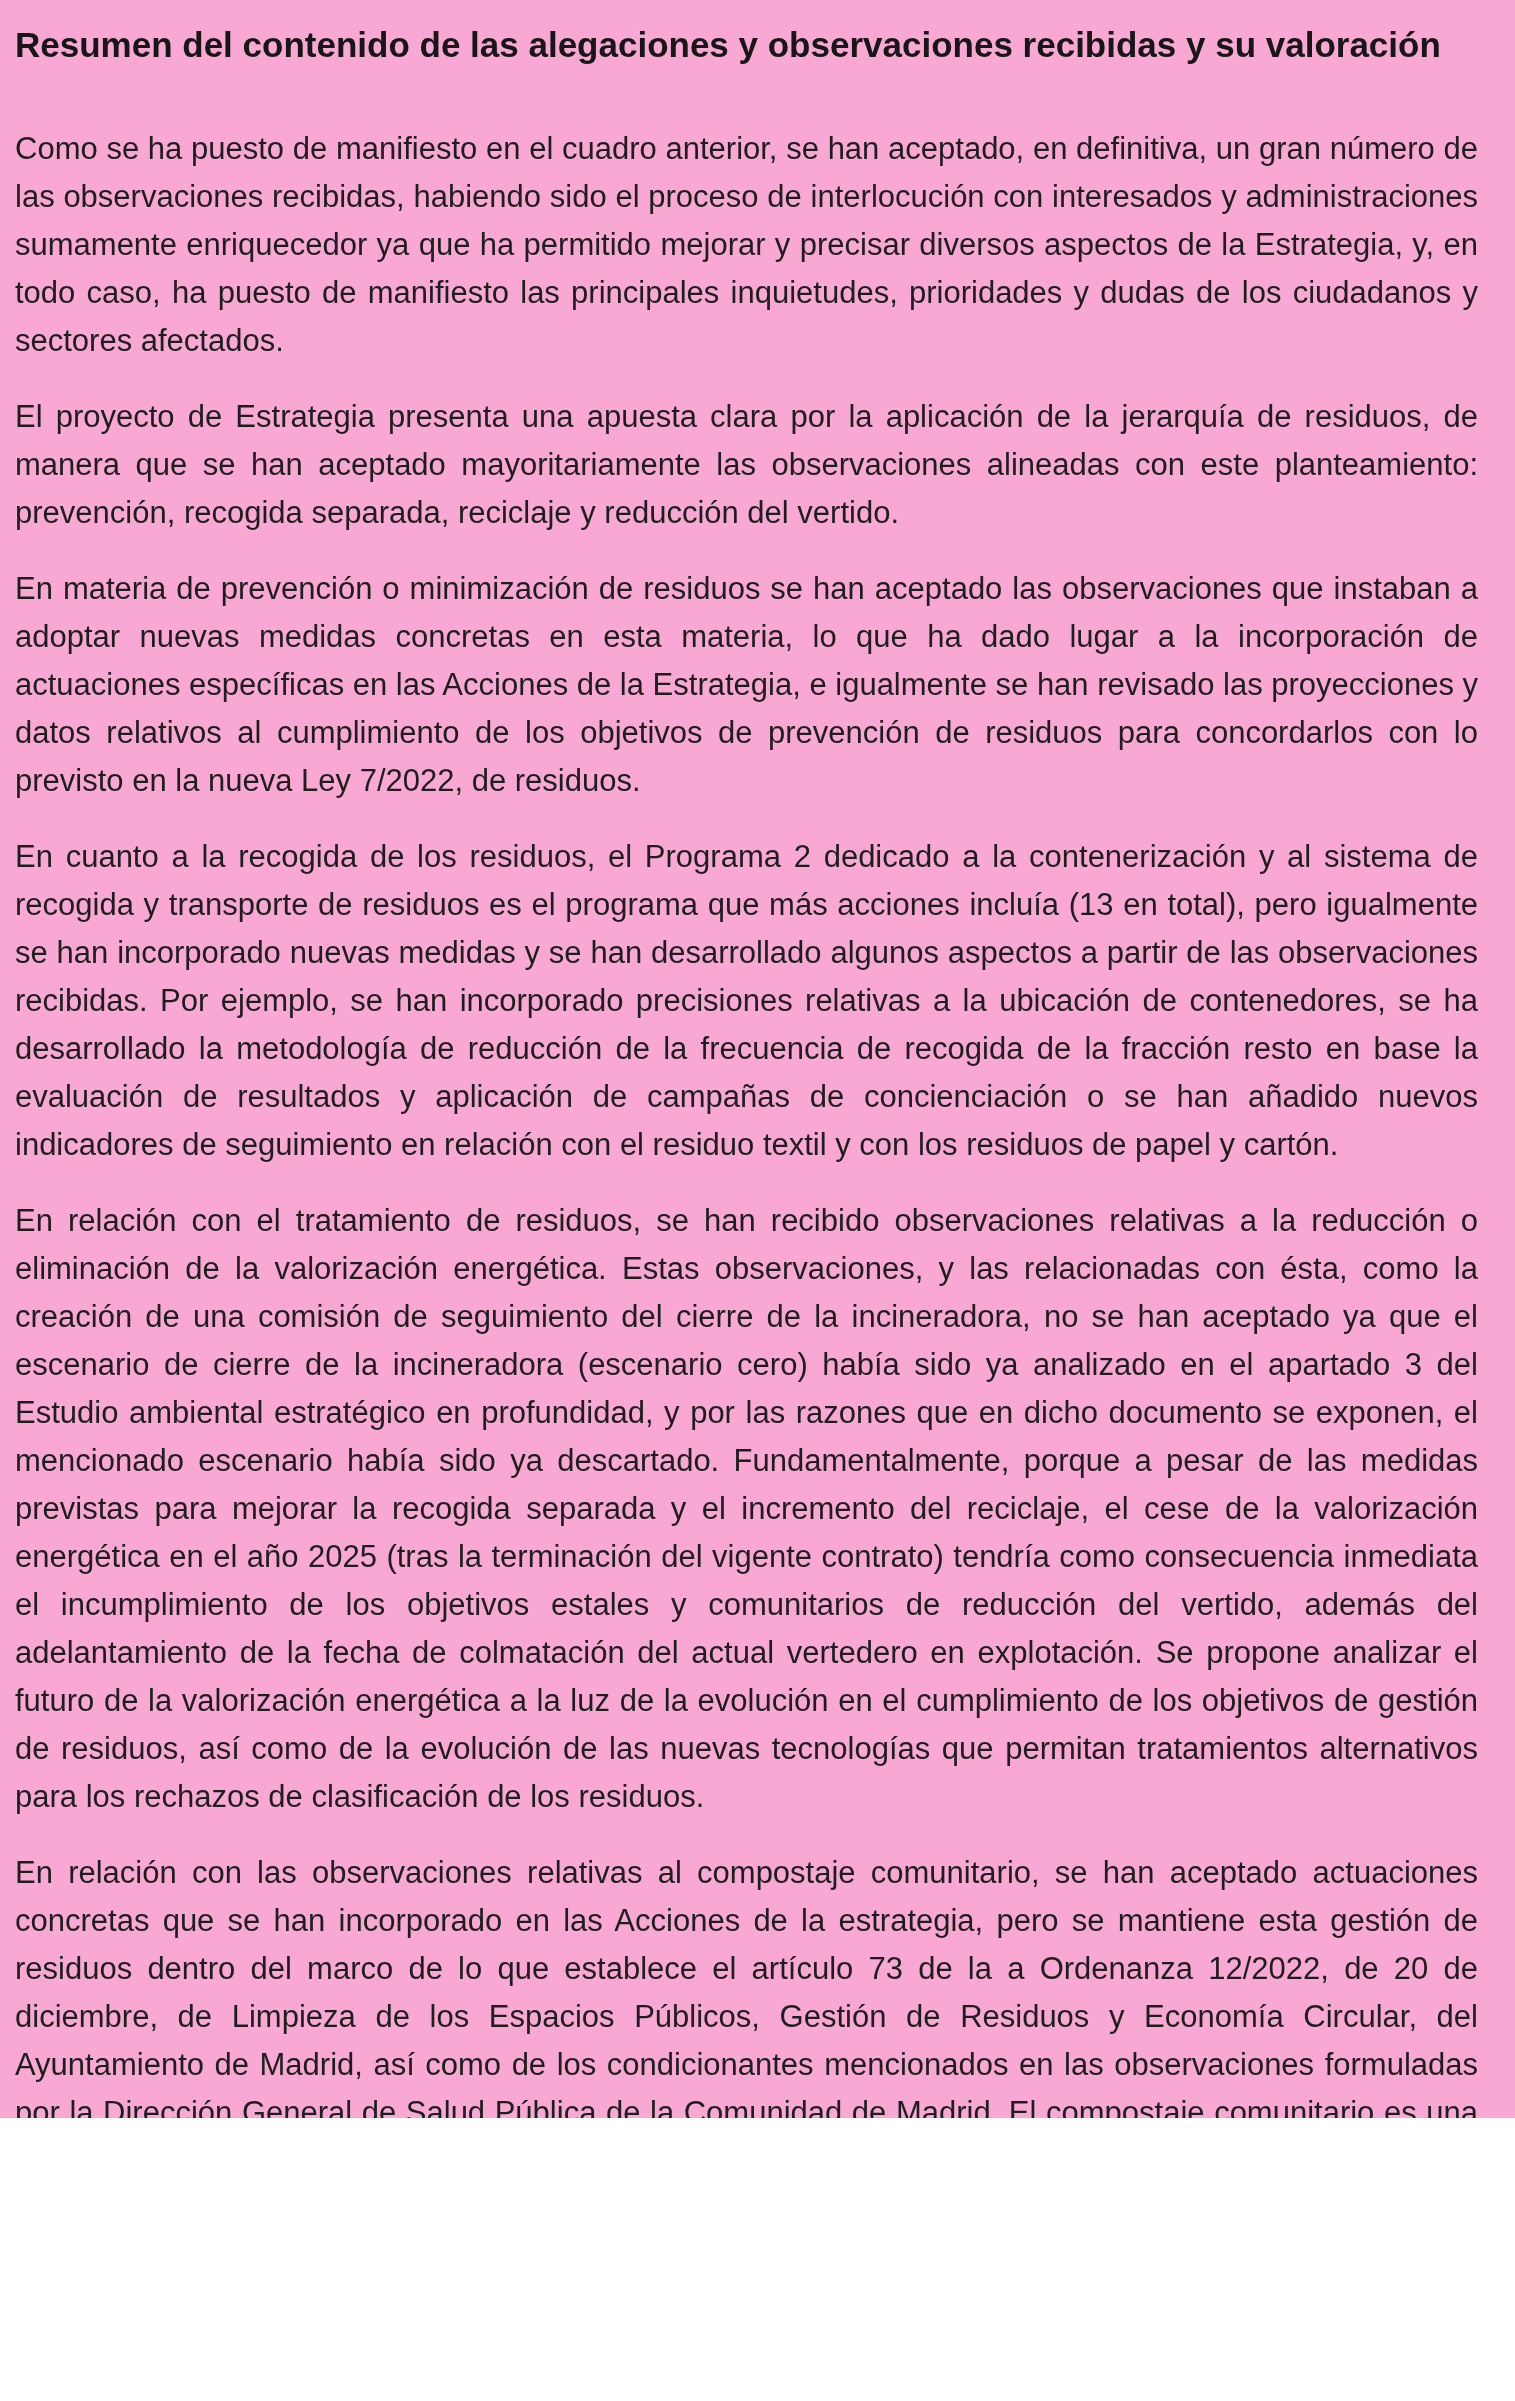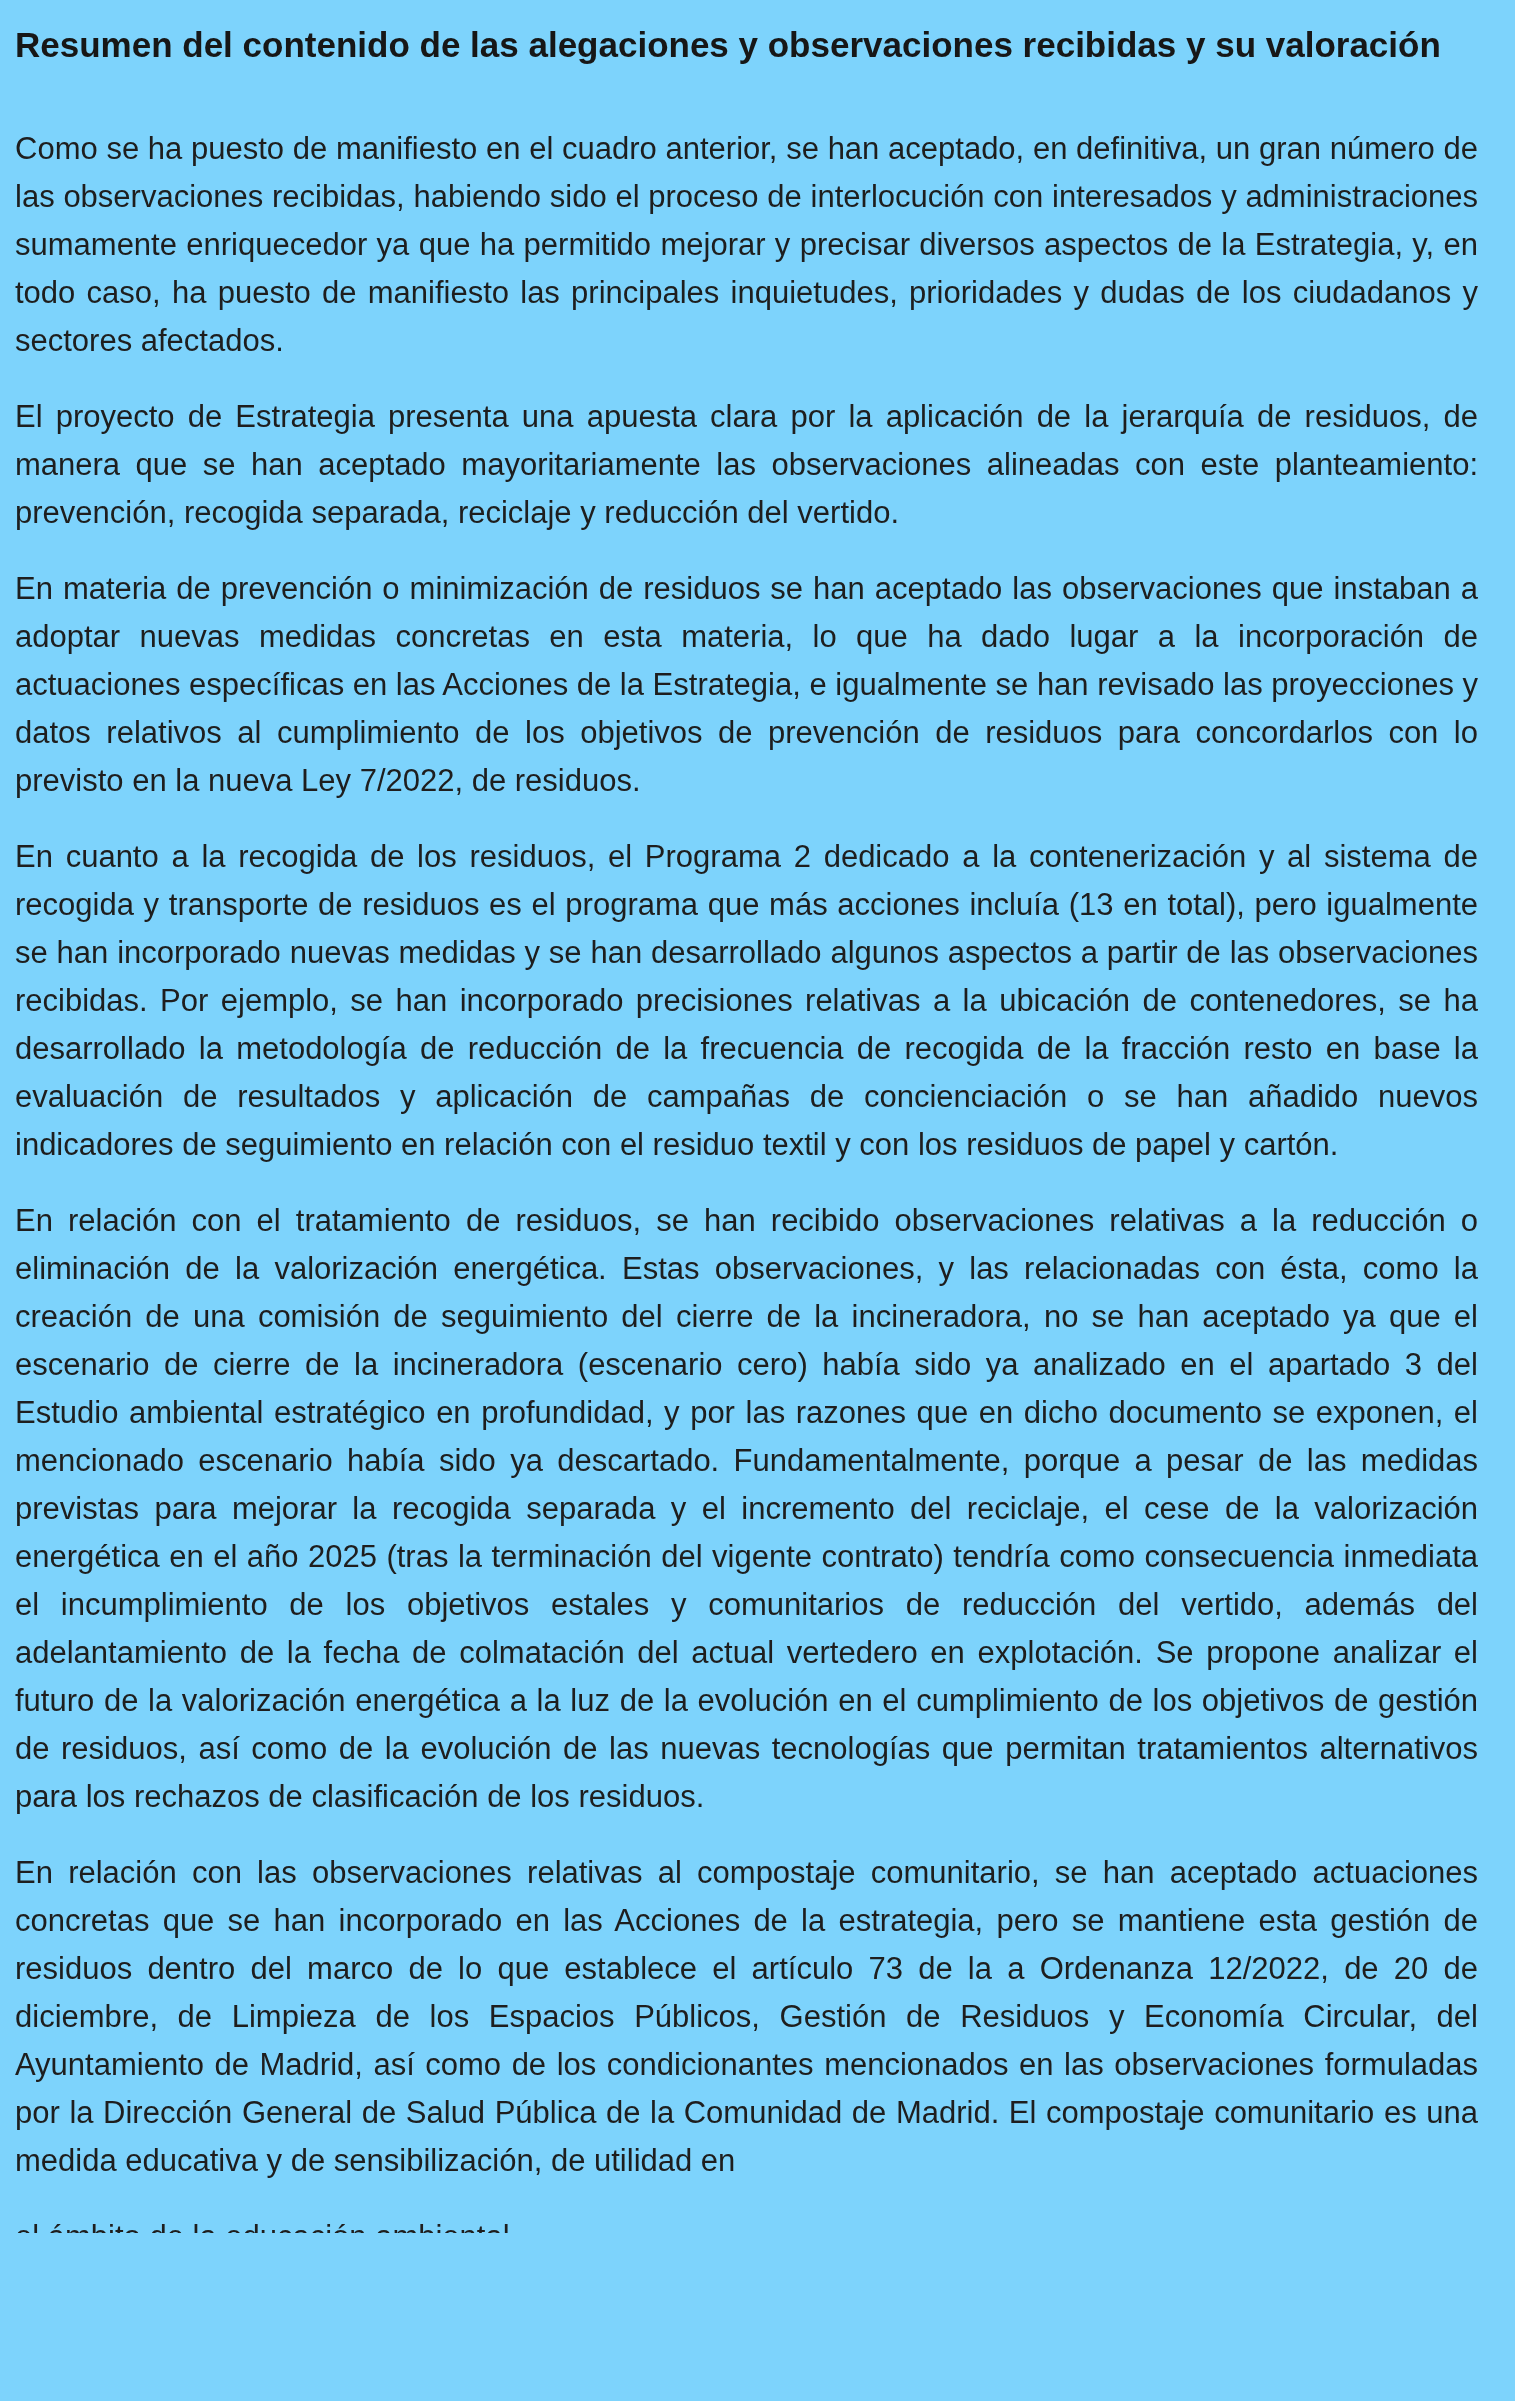--- a/index.html
+++ b/index.html
@@ -3,24 +3,24 @@
 <meta charset="utf-8">
 <style>
   html, body {
     margin: 0;
     padding: 0;
     background: #ffffff;
   }
   .page {
     position: relative;
     width: 1515px;
-    height: 2401px;
+    height: 2118px;
     box-sizing: border-box;
     padding: 18.4px 37px 0 15px;
-    background: #7dd3fc;
+    background: #f9a8d4;
     color: #1e1e1e;
     font-family: "Liberation Sans", "DejaVu Sans", sans-serif;
     overflow: hidden;
   }
   .doc-title {
     margin: 0 0 54px 0;
     font-size: 35px;
     line-height: 53px;
     font-weight: 700;
     text-align: justify;

